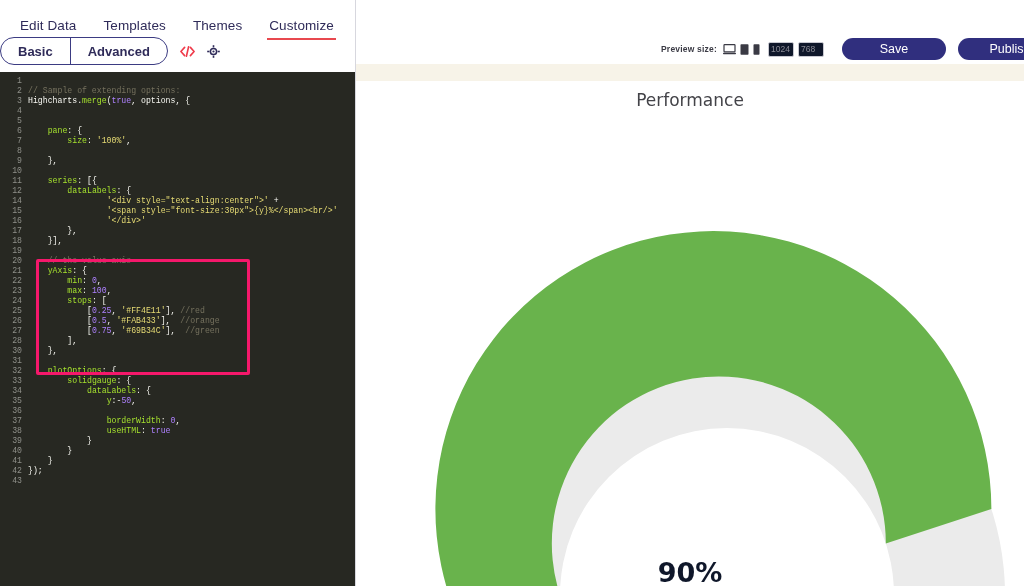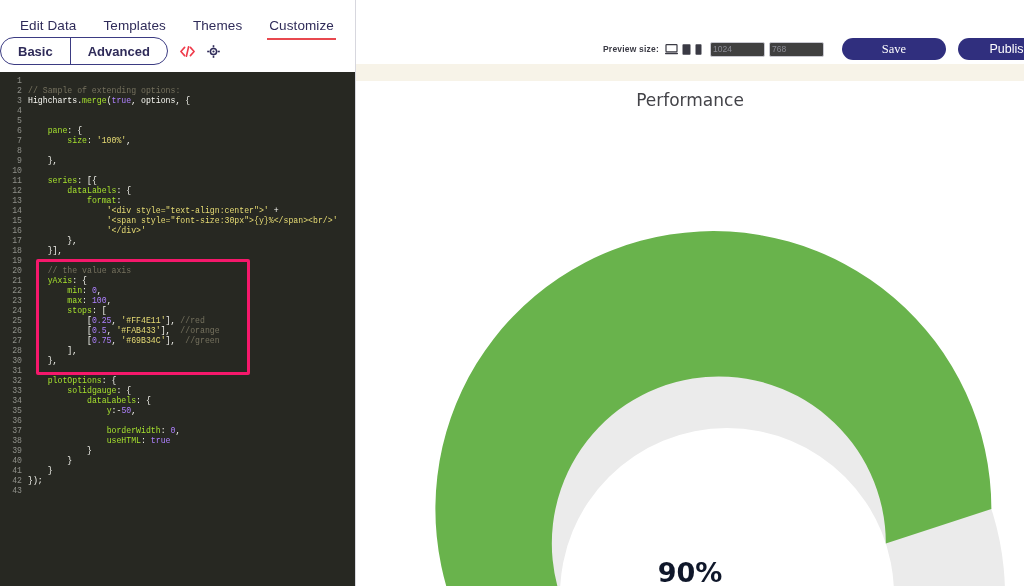--- a/index.html
+++ b/index.html
@@ -178,49 +178,49 @@
     margin-right: 6px;
     letter-spacing: 0.2px;
   }
   .device-icon {
     margin-right: 4px;
     cursor: pointer;
     display: inline-flex;
     align-items: center;
   }
   .size-input {
-    width: 55px;
+    width: 26px;
     height: 15px;
     border: 1px solid #c9c9d1;
     border-radius: 2px;
     font-size: 8.5px;
     color: #8b8b95;
     font-family: "Liberation Sans", sans-serif;
     padding: 0 2px;
     margin-left: 4px;
     box-sizing: border-box;
-    background: #404040;
+    background: #0f172a;
     outline: none;
   }
 
   .pill-btn {
     height: 22px;
     border-radius: 11px;
     background: #302f7e;
     color: #ffffff;
     font-size: 12.5px;
     display: flex;
     align-items: center;
     justify-content: center;
     cursor: pointer;
     border: none;
     font-family: "Liberation Sans", sans-serif;
     white-space: nowrap;
   }
-  #save-button { width: 104px; margin-right: 12px; font-family: Liberation Serif, serif; }
+  #save-button { width: 104px; margin-right: 12px; }
   #publish-button { width: 104px; margin-right: -38px; }
 
   #beige-band {
     position: absolute;
     left: 0; top: 30px;
     width: 668px;
     height: 17px;
     background: #f7f3e8;
   }
 
@@ -304,21 +304,20 @@
           <div class="code-line"><span class="lnum">3</span><span class="ctext"><span class="c-plain">Highcharts.</span><span class="c-fn">merge</span><span class="c-plain">(</span><span class="c-num">true</span><span class="c-plain">, options, {</span></span></div>
           <div class="code-line"><span class="lnum">4</span><span class="ctext"></span></div>
           <div class="code-line"><span class="lnum">5</span><span class="ctext"></span></div>
           <div class="code-line"><span class="lnum">6</span><span class="ctext"><span class="c-plain">    </span><span class="c-key">pane</span><span class="c-plain">: {</span></span></div>
           <div class="code-line"><span class="lnum">7</span><span class="ctext"><span class="c-plain">        </span><span class="c-key">size</span><span class="c-plain">: </span><span class="c-str">'100%'</span><span class="c-plain">,</span></span></div>
           <div class="code-line"><span class="lnum">8</span><span class="ctext"></span></div>
           <div class="code-line"><span class="lnum">9</span><span class="ctext"><span class="c-plain">    },</span></span></div>
           <div class="code-line"><span class="lnum">10</span><span class="ctext"></span></div>
           <div class="code-line"><span class="lnum">11</span><span class="ctext"><span class="c-plain">    </span><span class="c-key">series</span><span class="c-plain">: [{</span></span></div>
           <div class="code-line"><span class="lnum">12</span><span class="ctext"><span class="c-plain">        </span><span class="c-key">dataLabels</span><span class="c-plain">: {</span></span></div>
-          <div class="code-line"><span class="lnum">13</span><span class="ctext"><span class="c-plain">            </span><span class="c-key">format</span><span class="c-plain">:</span></span></div>
           <div class="code-line"><span class="lnum">14</span><span class="ctext"><span class="c-plain">                </span><span class="c-str">'&lt;div style="text-align:center"&gt;'</span><span class="c-plain"> +</span></span></div>
           <div class="code-line"><span class="lnum">15</span><span class="ctext"><span class="c-plain">                </span><span class="c-str">'&lt;span style="font-size:30px"&gt;{y}%&lt;/span&gt;&lt;br/&gt;'</span></span></div>
           <div class="code-line"><span class="lnum">16</span><span class="ctext"><span class="c-plain">                </span><span class="c-str">'&lt;/div&gt;'</span></span></div>
           <div class="code-line"><span class="lnum">17</span><span class="ctext"><span class="c-plain">        },</span></span></div>
           <div class="code-line"><span class="lnum">18</span><span class="ctext"><span class="c-plain">    }],</span></span></div>
           <div class="code-line"><span class="lnum">19</span><span class="ctext"></span></div>
           <div class="code-line"><span class="lnum">20</span><span class="ctext"><span class="c-plain">    </span><span class="c-comment">// the value axis</span></span></div>
           <div class="code-line"><span class="lnum">21</span><span class="ctext"><span class="c-plain">    </span><span class="c-key">yAxis</span><span class="c-plain">: {</span></span></div>
           <div class="code-line"><span class="lnum">22</span><span class="ctext"><span class="c-plain">        </span><span class="c-key">min</span><span class="c-plain">: </span><span class="c-num">0</span><span class="c-plain">,</span></span></div>
           <div class="code-line"><span class="lnum">23</span><span class="ctext"><span class="c-plain">        </span><span class="c-key">max</span><span class="c-plain">: </span><span class="c-num">100</span><span class="c-plain">,</span></span></div>

